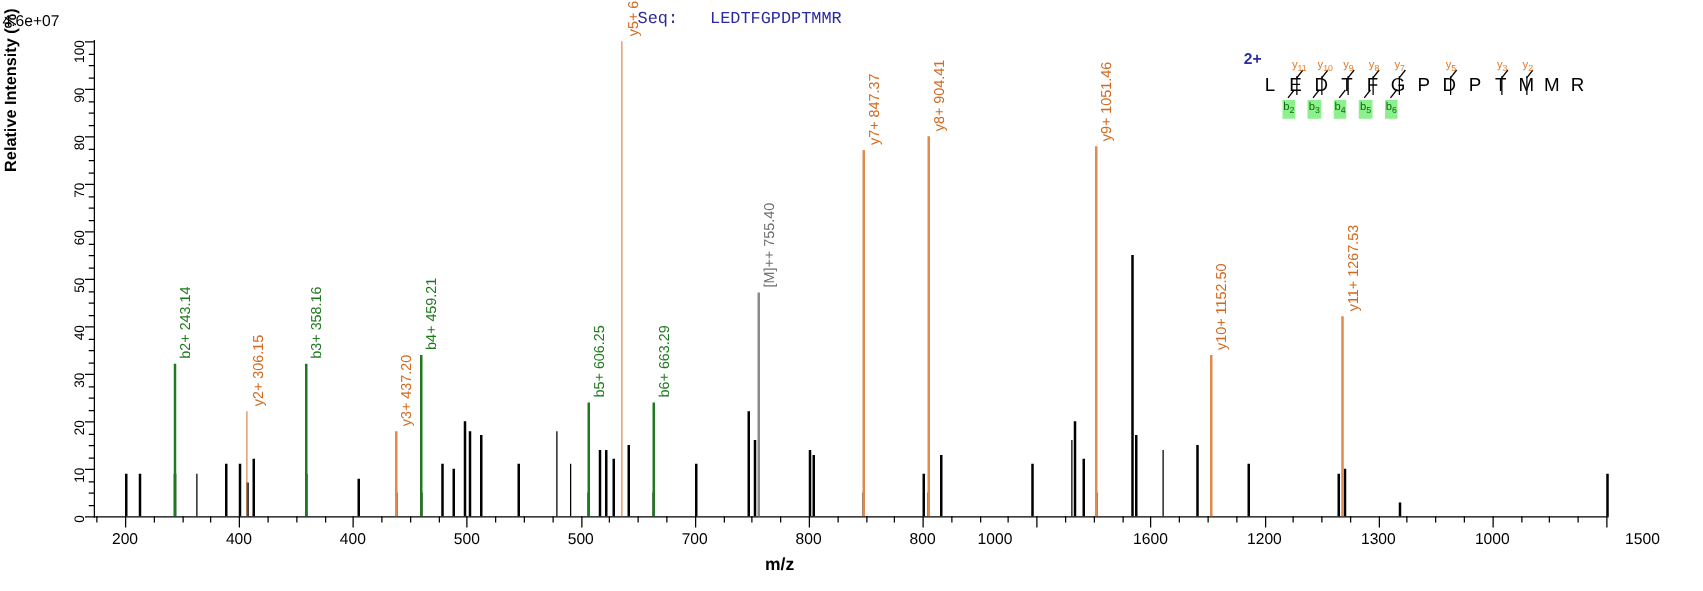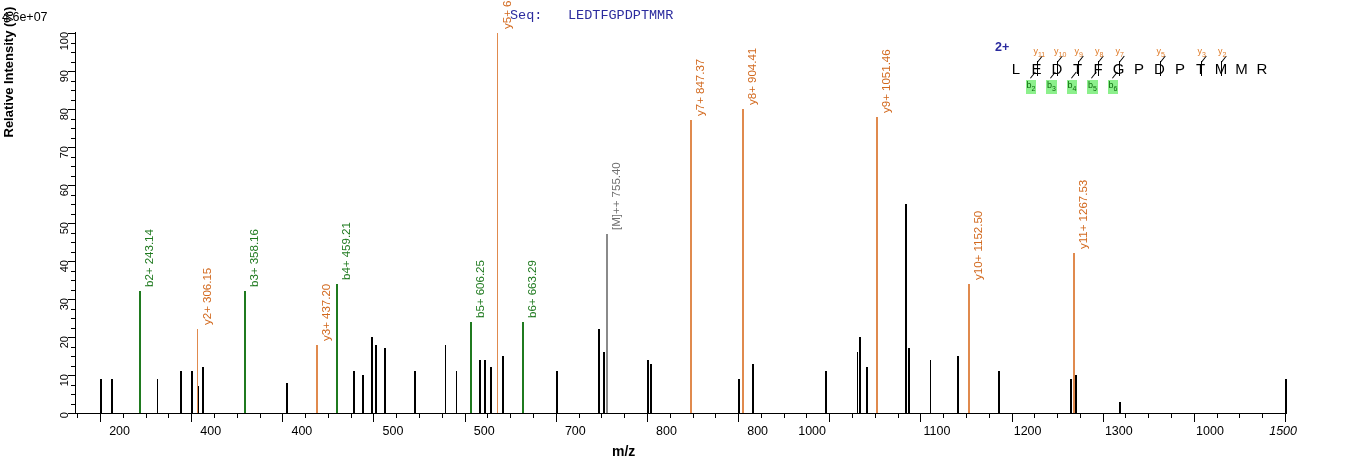--- a/index.html
+++ b/index.html
@@ -26,21 +26,21 @@
   .ytick{position:absolute;background:#000;height:1px;}
   .ytick.major{left:68px;width:8px;}
   .ytick.minor{left:71px;width:5px;}
   .ylabel{position:absolute;font-size:11px;color:#000;white-space:nowrap;
           transform:rotate(-90deg);transform-origin:100% 50%;text-align:right;}
 
   .xtick{position:absolute;background:#000;width:1px;}
   .xtick.major{top:413px;height:9px;}
   .xtick.minor{top:413px;height:5px;}
   .xlabel{position:absolute;top:424px;font-size:12.5px;color:#000;
-          text-align:right;width:60px;}
+          text-align:center;width:60px;}
 
   #ytitle{position:absolute;left:-4px;top:118px;width:24px;
           font-size:13px;font-weight:bold;color:#000;white-space:nowrap;
           transform:rotate(-90deg);transform-origin:50% 50%;}
   #xtitle{position:absolute;left:612px;top:443px;font-size:14px;font-weight:bold;}
 
   
   .peak{position:absolute;bottom:0;width:1.6px;}
   .peak.black{background:#000;width:1.9px;}
   .peak.green{background:#1f7a1f;}
@@ -149,29 +149,29 @@
       <div class="xlabel" style="left: 434.615px;">500</div>
       <div class="xtick major" style="left: 555.769px;"></div>
       <div class="xlabel" style="left: 525.769px;">700</div>
       <div class="xtick major" style="left: 646.923px;"></div>
       <div class="xlabel" style="left: 616.923px;">800</div>
       <div class="xtick major" style="left: 738.077px;"></div>
       <div class="xlabel" style="left: 708.077px;">800</div>
       <div class="xtick major" style="left: 829.231px;"></div>
       <div class="xlabel" style="left: 766px;">1000</div>
       <div class="xtick major" style="left: 920.385px;"></div>
-      <div class="xlabel" style="left: 890.385px;">1100</div>
+      <div class="xlabel" style="left: 890.385px;">1600</div>
       <div class="xtick major" style="left: 1011.54px;"></div>
       <div class="xlabel" style="left: 981.538px;">1200</div>
       <div class="xtick major" style="left: 1102.69px;"></div>
       <div class="xlabel" style="left: 1072.69px;">1300</div>
       <div class="xtick major" style="left: 1193.85px;"></div>
       <div class="xlabel" style="left: 1163.85px;">1000</div>
       <div class="xtick major" style="left: 1285px;"></div>
-      <div class="xlabel" style="left: 1237px; font-style: italic;">1500</div>
+      <div class="xlabel" style="left: 1284px;">1500</div>
       <div class="xtick minor" style="left: 77.2115px;"></div>
       <div class="xtick minor" style="left: 122.788px;"></div>
       <div class="xtick minor" style="left: 145.577px;"></div>
       <div class="xtick minor" style="left: 168.365px;"></div>
       <div class="xtick minor" style="left: 213.942px;"></div>
       <div class="xtick minor" style="left: 236.731px;"></div>
       <div class="xtick minor" style="left: 259.519px;"></div>
       <div class="xtick minor" style="left: 305.096px;"></div>
       <div class="xtick minor" style="left: 327.885px;"></div>
       <div class="xtick minor" style="left: 350.673px;"></div>

